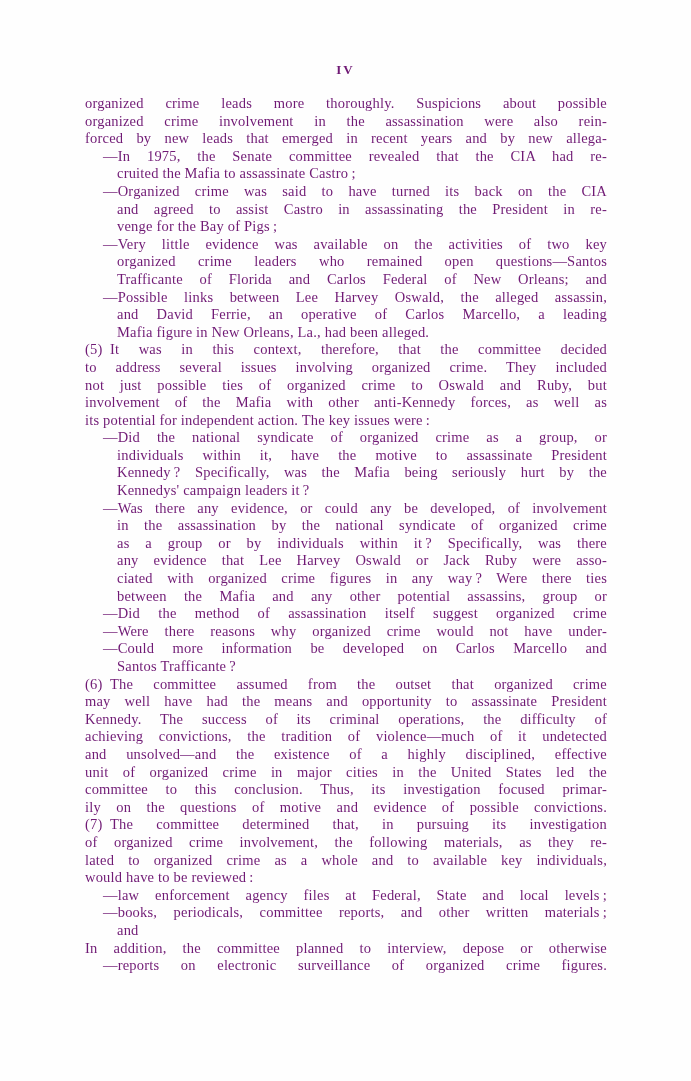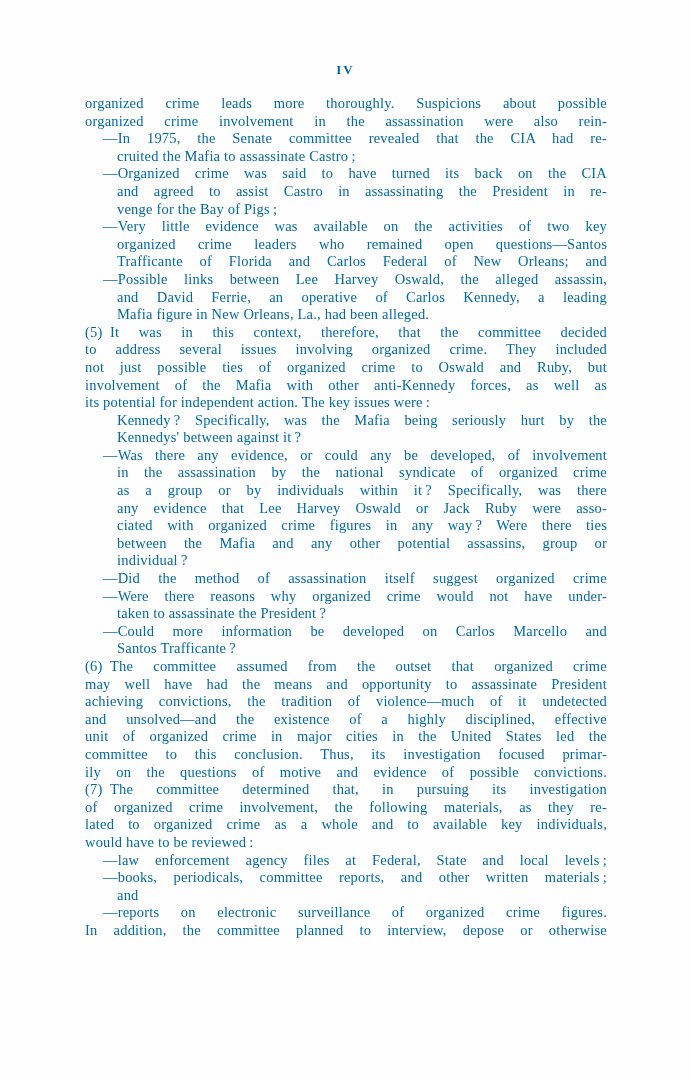--- a/index.html
+++ b/index.html
@@ -2,21 +2,21 @@
 <html><head>
 <meta charset="utf-8">
 <style>
   html, body { margin: 0; padding: 0; background: #ffffff; }
   .page {
     position: relative;
     width: 691px;
     height: 1081px;
     background: #fefefe;
     font-family: "Liberation Serif", "DejaVu Serif", serif;
-    color: #0369a1;
+    color: #701a75;
     overflow: hidden;
   }
   .page-number {
     position: absolute;
     top: 62px;
     left: 0;
     right: 0;
     text-align: center;
     font-size: 13px;
     font-weight: 700;
@@ -43,93 +43,95 @@
 </style>
 </head>
 <body>
 
 <div class="page">
   <div class="page-number">IV</div>
   <div class="doc-body">
       <div class="block para">
         <div class="line">organized crime leads more thoroughly. Suspicions about possible</div>
         <div class="line">organized crime involvement in the assassination were also rein-</div>
+        <div class="line">forced by new leads that emerged in recent years and by new allega-</div>
       </div>
       <div class="block item">
         <div class="line lead">—In 1975, the Senate committee revealed that the CIA had re-</div>
         <div class="line short">cruited the Mafia to assassinate Castro ;</div>
       </div>
       <div class="block item">
         <div class="line lead">—Organized crime was said to have turned its back on the CIA</div>
         <div class="line">and agreed to assist Castro in assassinating the President in re-</div>
         <div class="line short">venge for the Bay of Pigs ;</div>
       </div>
       <div class="block item">
         <div class="line lead">—Very little evidence was available on the activities of two key</div>
         <div class="line">organized crime leaders who remained open questions—Santos</div>
         <div class="line">Trafficante of Florida and Carlos Federal of New Orleans; and</div>
       </div>
       <div class="block item">
         <div class="line lead">—Possible links between Lee Harvey Oswald, the alleged assassin,</div>
-        <div class="line">and David Ferrie, an operative of Carlos Kennedy, a leading</div>
+        <div class="line">and David Ferrie, an operative of Carlos Marcello, a leading</div>
         <div class="line short">Mafia figure in New Orleans, La., had been alleged.</div>
       </div>
       <div class="block para">
         <div class="line">(5) It was in this context, therefore, that the committee decided</div>
         <div class="line">to address several issues involving organized crime. They included</div>
         <div class="line">not just possible ties of organized crime to Oswald and Ruby, but</div>
         <div class="line">involvement of the Mafia with other anti-Kennedy forces, as well as</div>
         <div class="line short">its potential for independent action. The key issues were :</div>
       </div>
       <div class="block item">
+        <div class="line lead">—Did the national syndicate of organized crime as a group, or</div>
+        <div class="line">individuals within it, have the motive to assassinate President</div>
         <div class="line">Kennedy ? Specifically, was the Mafia being seriously hurt by the</div>
-        <div class="line short">Kennedys' between against it ?</div>
+        <div class="line short">Kennedys' campaign leaders it ?</div>
       </div>
       <div class="block item">
         <div class="line lead">—Was there any evidence, or could any be developed, of involvement</div>
         <div class="line">in the assassination by the national syndicate of organized crime</div>
         <div class="line">as a group or by individuals within it ? Specifically, was there</div>
         <div class="line">any evidence that Lee Harvey Oswald or Jack Ruby were asso-</div>
         <div class="line">ciated with organized crime figures in any way ? Were there ties</div>
         <div class="line">between the Mafia and any other potential assassins, group or</div>
-        <div class="line short">individual ?</div>
       </div>
       <div class="block item">
         <div class="line lead">—Did the method of assassination itself suggest organized crime</div>
       </div>
       <div class="block item">
         <div class="line lead">—Were there reasons why organized crime would not have under-</div>
-        <div class="line short">taken to assassinate the President ?</div>
       </div>
       <div class="block item">
         <div class="line lead">—Could more information be developed on Carlos Marcello and</div>
         <div class="line short">Santos Trafficante ?</div>
       </div>
       <div class="block para">
         <div class="line">(6) The committee assumed from the outset that organized crime</div>
         <div class="line">may well have had the means and opportunity to assassinate President</div>
+        <div class="line">Kennedy. The success of its criminal operations, the difficulty of</div>
         <div class="line">achieving convictions, the tradition of violence—much of it undetected</div>
         <div class="line">and unsolved—and the existence of a highly disciplined, effective</div>
         <div class="line">unit of organized crime in major cities in the United States led the</div>
         <div class="line">committee to this conclusion. Thus, its investigation focused primar-</div>
         <div class="line">ily on the questions of motive and evidence of possible convictions.</div>
       </div>
       <div class="block para">
         <div class="line">(7) The committee determined that, in pursuing its investigation</div>
         <div class="line">of organized crime involvement, the following materials, as they re-</div>
         <div class="line">lated to organized crime as a whole and to available key individuals,</div>
         <div class="line short">would have to be reviewed :</div>
       </div>
       <div class="block item">
         <div class="line lead">—law enforcement agency files at Federal, State and local levels ;</div>
       </div>
       <div class="block item">
         <div class="line lead">—books, periodicals, committee reports, and other written materials ;</div>
         <div class="line short">and</div>
       </div>
+      <div class="block para">
+        <div class="line">In addition, the committee planned to interview, depose or otherwise</div>
+      </div>
       <div class="block item">
         <div class="line lead">—reports on electronic surveillance of organized crime figures.</div>
-      </div>
-      <div class="block para">
-        <div class="line">In addition, the committee planned to interview, depose or otherwise</div>
       </div>
     </div>
 </div>
 
 </body></html>

